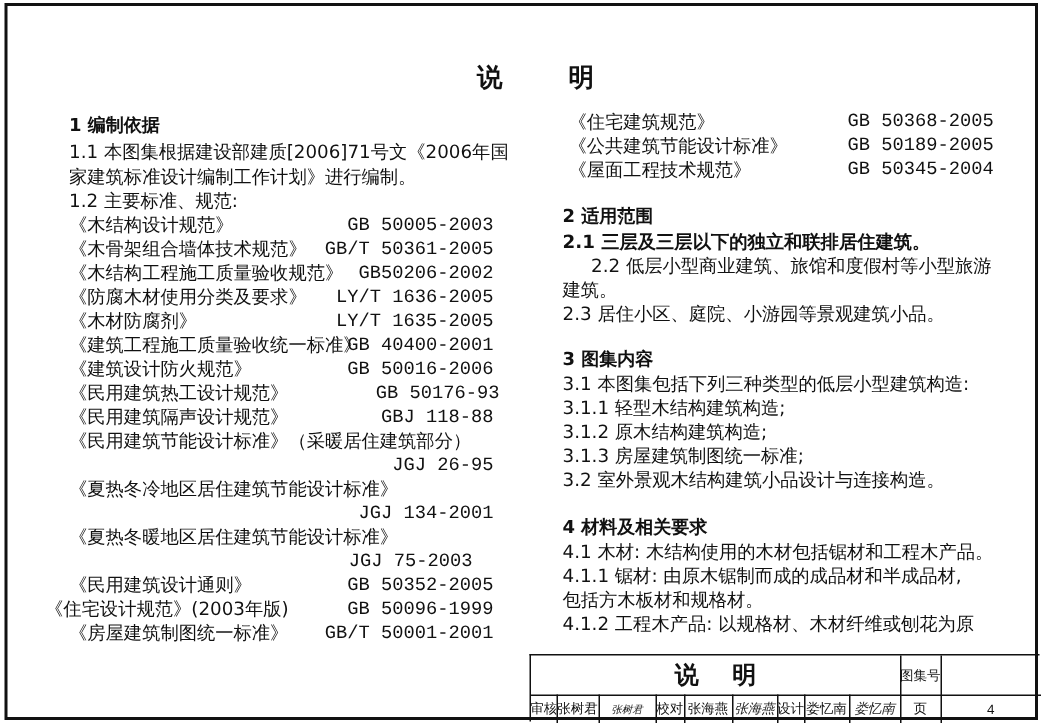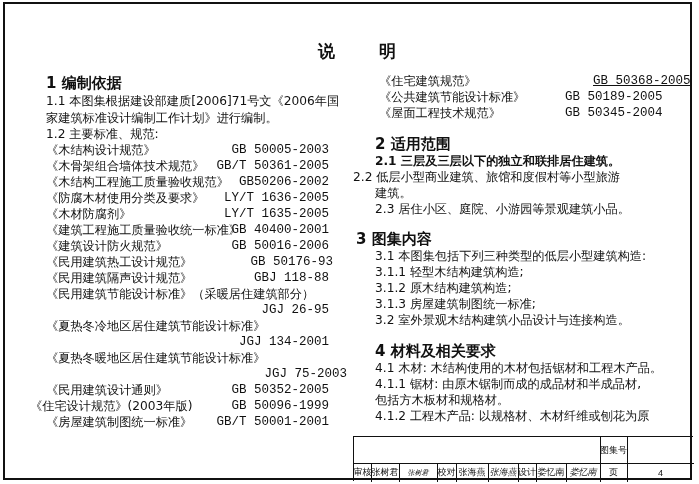--- a/index.html
+++ b/index.html
@@ -10,21 +10,21 @@
   .frame {
     position: absolute; left: 3px; top: 2px; width: 689px; height: 478px;
     border: 2px solid #111; box-sizing: border-box;
   }
   .title {
     position: absolute; top: 40px; font-size: 17px; font-weight: bold; letter-spacing: 0;
   }
   .line {
     position: absolute; font-size: 12.2px; line-height: 15px; white-space: nowrap;
   }
-  .heading { font-weight: bold; font-size: 15px; }
+  .heading { font-weight: bold; font-size: 12px; }
   .code {
     position: absolute; font-family: "Liberation Mono", monospace; font-size: 12.5px; line-height: 15px;
     white-space: nowrap; text-align: right;
   }
   .codeL {
     position: absolute; font-family: "Liberation Mono", monospace; font-size: 12.5px; line-height: 15px;
     white-space: nowrap;
   }
   
   .tb {
@@ -80,47 +80,47 @@
   <div class="line" style="left:46px; top:271px;">《民用建筑隔声设计规范》</div>
   <div class="code" style="right:370px; top:271px;">GBJ 118-88</div>
 
   <div class="line" style="left:46px; top:287px;">《民用建筑节能设计标准》（采暖居住建筑部分）</div>
   <div class="code" style="right:370px; top:303px;">JGJ 26-95</div>
 
   <div class="line" style="left:46px; top:319px;">《夏热冬冷地区居住建筑节能设计标准》</div>
   <div class="code" style="right:370px; top:335px;">JGJ 134-2001</div>
 
   <div class="line" style="left:46px; top:351px;">《夏热冬暖地区居住建筑节能设计标准》</div>
-  <div class="code" style="right:352px; top:367px;">JGJ 75-2003</div>
+  <div class="code" style="right:384px; top:367px;">JGJ 75-2003</div>
 
   <div class="line" style="left:46px; top:383px;">《民用建筑设计通则》</div>
   <div class="code" style="right:370px; top:383px;">GB 50352-2005</div>
 
   <div class="line" style="left:30px; top:399px;">《住宅设计规范》(2003年版)</div>
   <div class="code" style="right:370px; top:399px;">GB 50096-1999</div>
 
   <div class="line" style="left:46px; top:415px;">《房屋建筑制图统一标准》</div>
   <div class="code" style="right:370px; top:415px;">GB/T 50001-2001</div>
 </div>
 
 <div>
   <div class="line" style="left:379px; top:74px;">《住宅建筑规范》</div>
-  <div class="codeL" style="left:593px; top:74px;text-decoration:underline;">GB 50368-2005</div>
+  <div class="codeL" style="left:565px; top:74px;">GB 50368-2005</div>
   <div class="line" style="left:379px; top:90px;">《公共建筑节能设计标准》</div>
   <div class="codeL" style="left:565px; top:90px;">GB 50189-2005</div>
   <div class="line" style="left:379px; top:106px;">《屋面工程技术规范》</div>
   <div class="codeL" style="left:565px; top:106px;">GB 50345-2004</div>
 
   <div class="line heading" style="left:375px; top:137px;">2 适用范围</div>
   <div class="line" style="left:375px; top:154px;font-weight:bold;">2.1 三层及三层以下的独立和联排居住建筑。</div>
-  <div class="line" style="left:353px; top:170px;">2.2 低层小型商业建筑、旅馆和度假村等小型旅游</div>
+  <div class="line" style="left:394px; top:170px;">2.2 低层小型商业建筑、旅馆和度假村等小型旅游</div>
   <div class="line" style="left:375px; top:186px;">建筑。</div>
   <div class="line" style="left:375px; top:202px;">2.3 居住小区、庭院、小游园等景观建筑小品。</div>
 
-  <div class="line heading" style="left:356px; top:232px;">3 图集内容</div>
+  <div class="line heading" style="left:375px; top:232px;">3 图集内容</div>
   <div class="line" style="left:375px; top:249px;">3.1 本图集包括下列三种类型的低层小型建筑构造:</div>
   <div class="line" style="left:375px; top:265px;">3.1.1 轻型木结构建筑构造;</div>
   <div class="line" style="left:375px; top:281px;">3.1.2 原木结构建筑构造;</div>
   <div class="line" style="left:375px; top:297px;">3.1.3 房屋建筑制图统一标准;</div>
   <div class="line" style="left:375px; top:313px;">3.2 室外景观木结构建筑小品设计与连接构造。</div>
 
   <div class="line heading" style="left:375px; top:344px;">4 材料及相关要求</div>
   <div class="line" style="left:375px; top:361px;">4.1 木材: 木结构使用的木材包括锯材和工程木产品。</div>
   <div class="line" style="left:375px; top:377px;">4.1.1 锯材: 由原木锯制而成的成品材和半成品材,</div>
   <div class="line" style="left:375px; top:393px;">包括方木板材和规格材。</div>
@@ -136,20 +136,21 @@
 
   <div class="vline" style="left:17px; top:26px; height:19px;"></div>
   <div class="vline" style="left:45px; top:26px; height:19px;"></div>
   <div class="vline" style="left:83px; top:26px; height:19px;"></div>
   <div class="vline" style="left:102px; top:26px; height:19px;"></div>
   <div class="vline" style="left:134px; top:26px; height:19px;"></div>
   <div class="vline" style="left:164px; top:26px; height:19px;"></div>
   <div class="vline" style="left:182px; top:26px; height:19px;"></div>
   <div class="vline" style="left:212px; top:26px; height:19px;"></div>
 
+  <div class="tb-cell" style="left:0; top:0; width:246px; height:26px; font-size:16px; font-weight:bold; white-space:pre;">说    明</div>
   <div class="tb-cell" style="left:246px; top:0; width:27px; height:26px;">图集号</div>
 
   <div class="tb-cell" style="left:0; top:26px; width:17px; height:19px;">审核</div>
   <div class="tb-cell" style="left:17px; top:26px; width:28px; height:19px;">张树君</div>
   <div class="tb-cell sig" style="left:45px; top:26px; width:38px; height:19px; font-size:7px;">张树君</div>
   <div class="tb-cell" style="left:83px; top:26px; width:19px; height:19px;">校对</div>
   <div class="tb-cell" style="left:102px; top:26px; width:32px; height:19px;">张海燕</div>
   <div class="tb-cell sig" style="left:134px; top:26px; width:30px; height:19px;">张海燕</div>
   <div class="tb-cell" style="left:164px; top:26px; width:18px; height:19px;">设计</div>
   <div class="tb-cell" style="left:182px; top:26px; width:30px; height:19px;">娄忆南</div>

